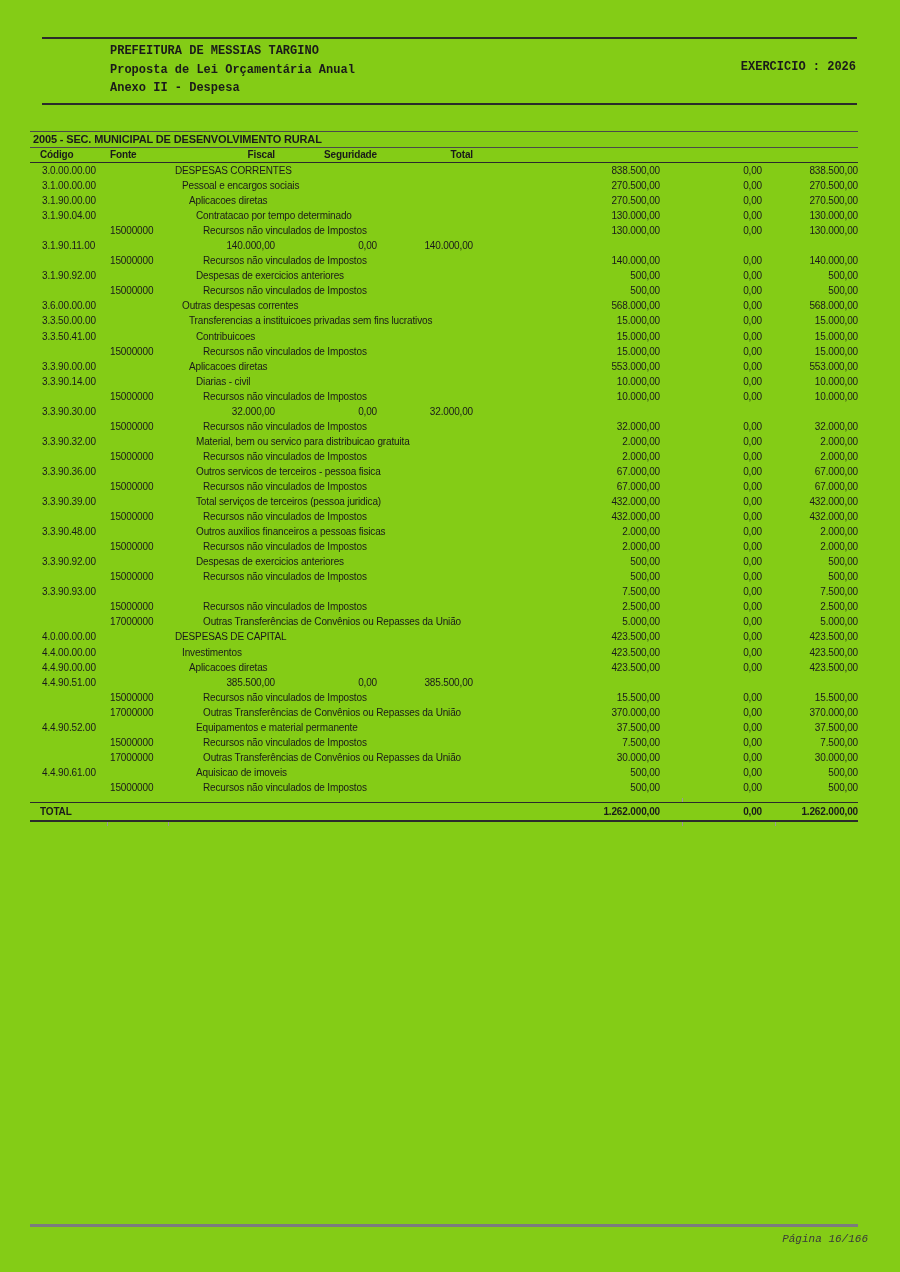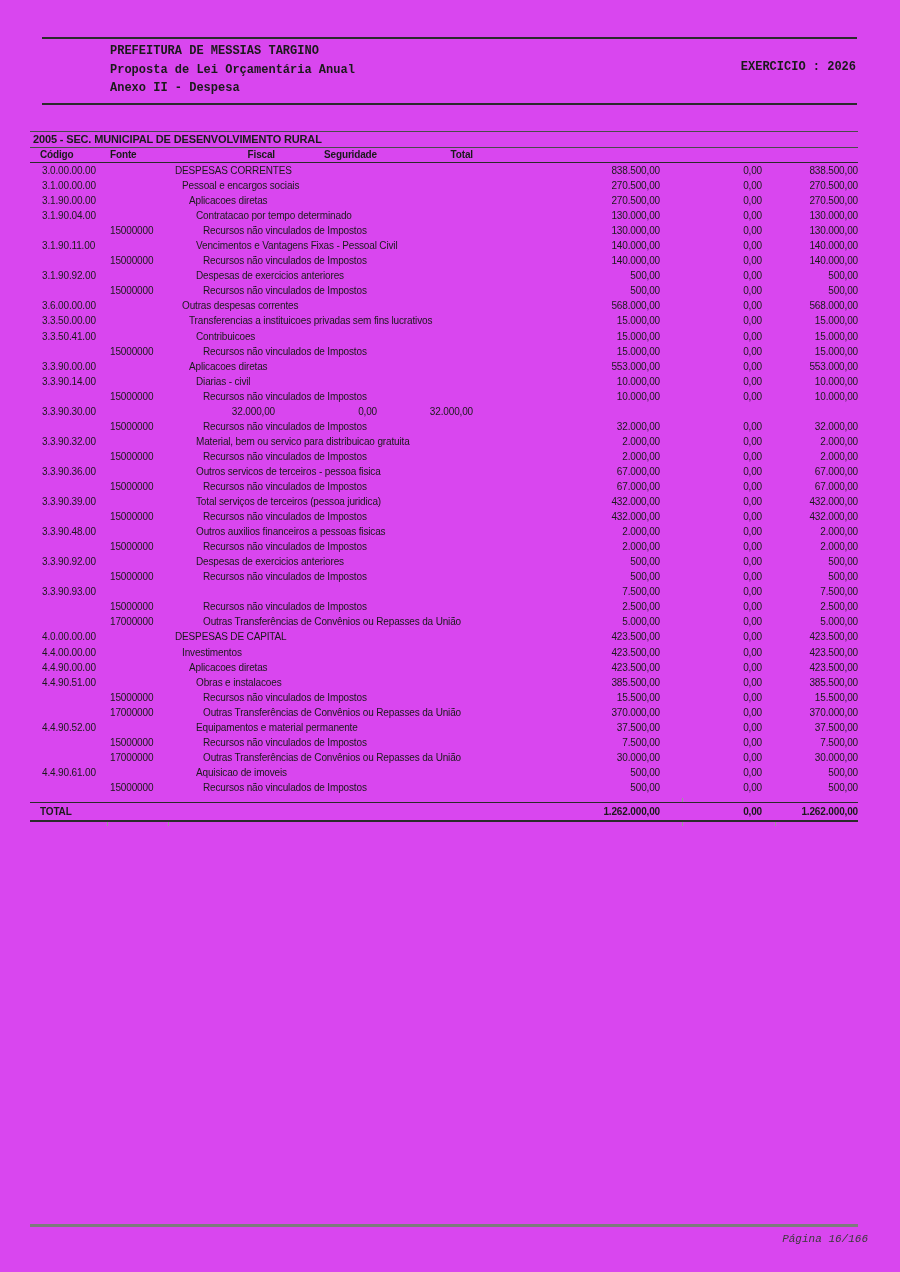--- a/index.html
+++ b/index.html
@@ -1,17 +1,17 @@
 <!DOCTYPE html>
 <html><head>
 <meta charset="utf-8">
 <style>
   html,body{margin:0;padding:0;background:#fff;}
   .page{
-    position:relative;width:900px;height:1272px;background:#d946ef;
+    position:relative;width:900px;height:1272px;background:#84cc16;
     font-family:"Liberation Sans", sans-serif;color:#1a1a1a;overflow:hidden;
   }
   
   .doc-header{
     position:absolute;left:42px;top:37px;width:815px;
     border-top:2px solid #2b2b2b;border-bottom:2px solid #2b2b2b;
     padding:3px 0 5px 0;
     font-family:"Liberation Mono", monospace;font-weight:bold;font-size:12px;
   }
   .doc-header .hrow{position:relative;height:18.5px;line-height:18.5px;}
@@ -122,21 +122,20 @@
           <div class="c codigo"></div>
           <div class="c fonte">15000000</div>
           <div class="c descricao" style="padding-left: 28px;">Recursos não vinculados de Impostos</div>
           <div class="c fiscal">130.000,00</div>
           <div class="c seguridade">0,00</div>
           <div class="c total">130.000,00</div>
         </div>
         <div class="trow">
           <div class="c codigo">3.1.90.11.00</div>
           <div class="c fonte"></div>
-          <div class="c descricao" style="padding-left: 21px;">Vencimentos e Vantagens Fixas - Pessoal Civil</div>
           <div class="c fiscal">140.000,00</div>
           <div class="c seguridade">0,00</div>
           <div class="c total">140.000,00</div>
         </div>
         <div class="trow">
           <div class="c codigo"></div>
           <div class="c fonte">15000000</div>
           <div class="c descricao" style="padding-left: 28px;">Recursos não vinculados de Impostos</div>
           <div class="c fiscal">140.000,00</div>
           <div class="c seguridade">0,00</div>
@@ -353,21 +352,20 @@
           <div class="c codigo">4.4.90.00.00</div>
           <div class="c fonte"></div>
           <div class="c descricao" style="padding-left: 14px;">Aplicacoes diretas</div>
           <div class="c fiscal">423.500,00</div>
           <div class="c seguridade">0,00</div>
           <div class="c total">423.500,00</div>
         </div>
         <div class="trow">
           <div class="c codigo">4.4.90.51.00</div>
           <div class="c fonte"></div>
-          <div class="c descricao" style="padding-left: 21px;">Obras e instalacoes</div>
           <div class="c fiscal">385.500,00</div>
           <div class="c seguridade">0,00</div>
           <div class="c total">385.500,00</div>
         </div>
         <div class="trow">
           <div class="c codigo"></div>
           <div class="c fonte">15000000</div>
           <div class="c descricao" style="padding-left: 28px;">Recursos não vinculados de Impostos</div>
           <div class="c fiscal">15.500,00</div>
           <div class="c seguridade">0,00</div>

